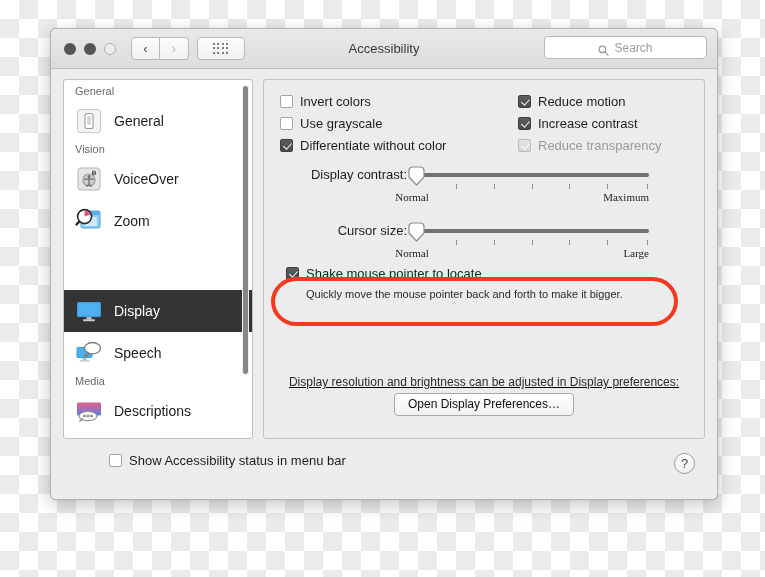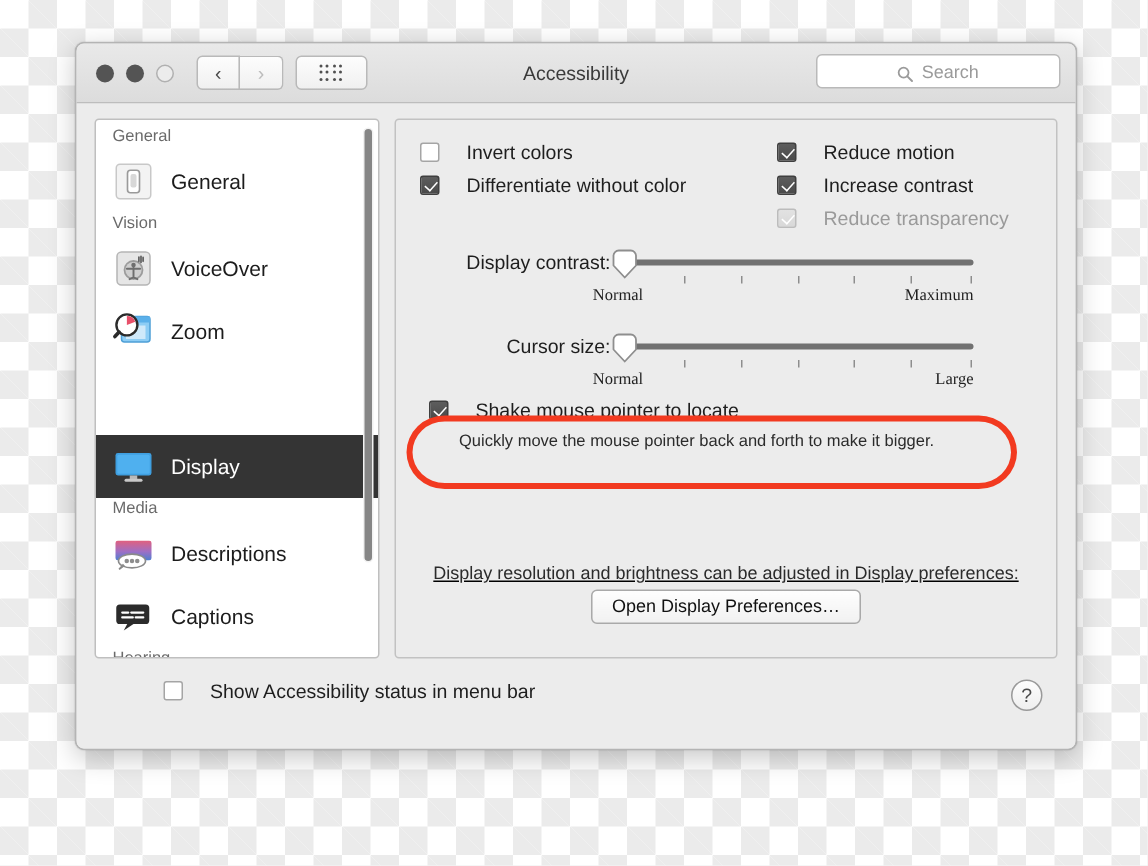--- a/index.html
+++ b/index.html
@@ -152,21 +152,21 @@
   
   #panel {
     flex: 1;
     margin-left: 10px;
     background: #ececec;
     border: 1px solid #c2c2c2;
     border-radius: 3px;
     position: relative;
   }
 
-  .cbrow { display: flex; align-items: center; gap: 18px; margin-bottom: 7px; }
+  .cbrow { display: flex; align-items: center; gap: 7px; margin-bottom: 7px; }
   .cbox {
     width: 13px; height: 13px; flex: none;
     border-radius: 2px;
     background: #ffffff;
     border: 1px solid #a5a5a5;
     position: relative;
   }
   .cbox.on {
     background: linear-gradient(to bottom,#5d5d5d,#4a4a4a);
     border-color: #3f3f3f;
@@ -381,20 +381,33 @@
               <svg width="28" height="28" viewBox="0 0 28 28">
                 <rect x="2" y="5" width="24" height="15" rx="1.6" fill="#3f9fe0"></rect>
                 <rect x="3.2" y="6.2" width="21.6" height="12.6" rx="1" fill="#4fb0ef"></rect>
                 <rect x="11.5" y="20" width="5" height="2.6" fill="#b9b9b9"></rect>
                 <rect x="8" y="22.2" width="12" height="2" rx="1" fill="#c9c9c9"></rect>
               </svg>
             </span>
             <span class="slabel">Display</span>
           </div>
 
+          <div class="srow">
+            <span class="sicon-box">
+              <svg width="28" height="28" viewBox="0 0 28 28">
+                <rect x="1.5" y="8" width="16" height="11" rx="1.4" fill="#3f9fe0"></rect>
+                <rect x="2.6" y="9" width="13.8" height="9" rx="0.8" fill="#4fb0ef"></rect>
+                <rect x="7.6" y="19" width="4" height="2.2" fill="#c0c0c0"></rect>
+                <rect x="4.6" y="21" width="10" height="1.8" rx="0.9" fill="#cccccc"></rect>
+                <ellipse cx="17.5" cy="9.2" rx="8" ry="5.7" fill="#ffffff" stroke="#7c7c7c" stroke-width="1.3"></ellipse>
+                <path d="M12.6 13.4c-.6 2-2 3.4-3.6 4 2.2.1 4-.9 5.2-2.4z" fill="#ffffff" stroke="#7c7c7c" stroke-width="1.3"></path>
+              </svg>
+            </span>
+            <span class="slabel">Speech</span>
+          </div>
 
           <div class="grouphdr">Media</div>
 
           <div class="srow">
             <span class="sicon-box">
               <svg width="28" height="28" viewBox="0 0 28 28">
                 <defs>
                   <linearGradient id="dgrad" x1="0" y1="0" x2="0" y2="1">
                     <stop offset="0%" stop-color="#e0607f"></stop>
                     <stop offset="55%" stop-color="#9f6fc4"></stop>
@@ -433,20 +446,24 @@
 
       <div id="panel">
 
         <div id="cbgrid">
           <div id="cbcol-left">
             <div class="cbrow">
               <span class="cbox"></span>
               <span class="cblabel">Invert colors</span>
             </div>
             <div class="cbrow">
+              <span class="cbox"></span>
+              <span class="cblabel">Use grayscale</span>
+            </div>
+            <div class="cbrow">
               <span class="cbox on"></span>
               <span class="cblabel">Differentiate without color</span>
             </div>
           </div>
 
           <div id="cbcol-right">
             <div class="cbrow">
               <span class="cbox on"></span>
               <span class="cblabel">Reduce motion</span>
             </div>

